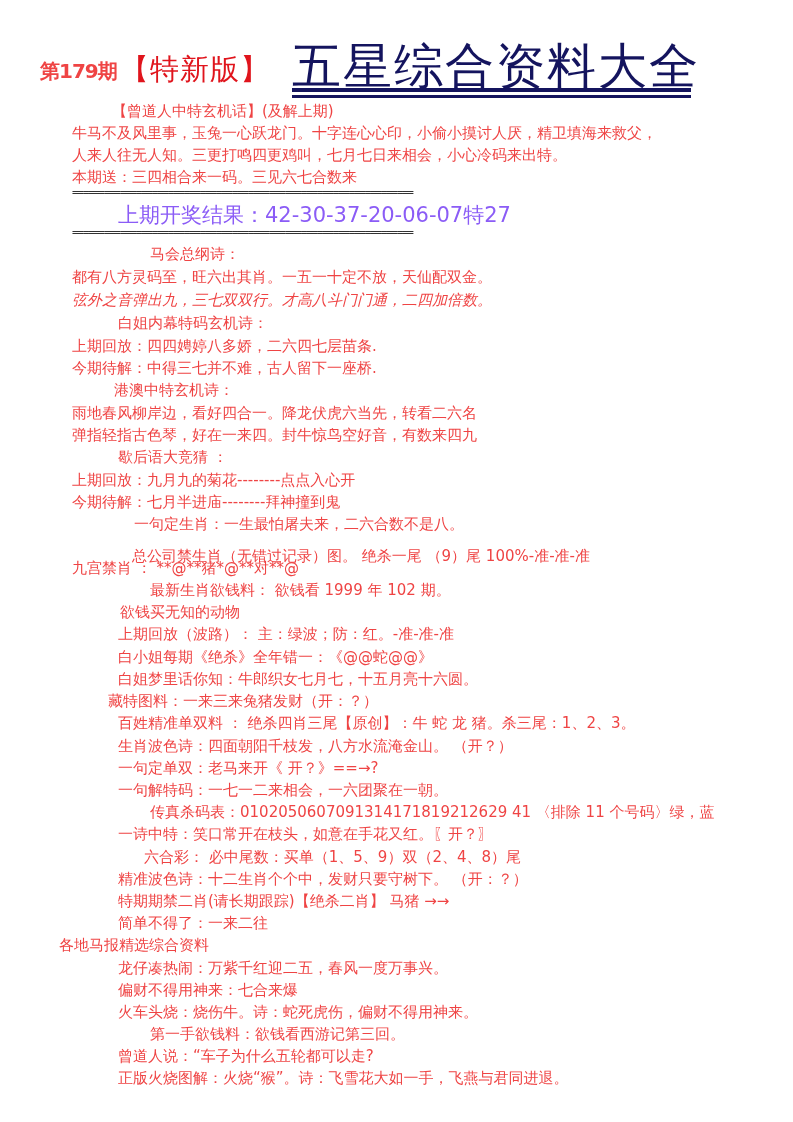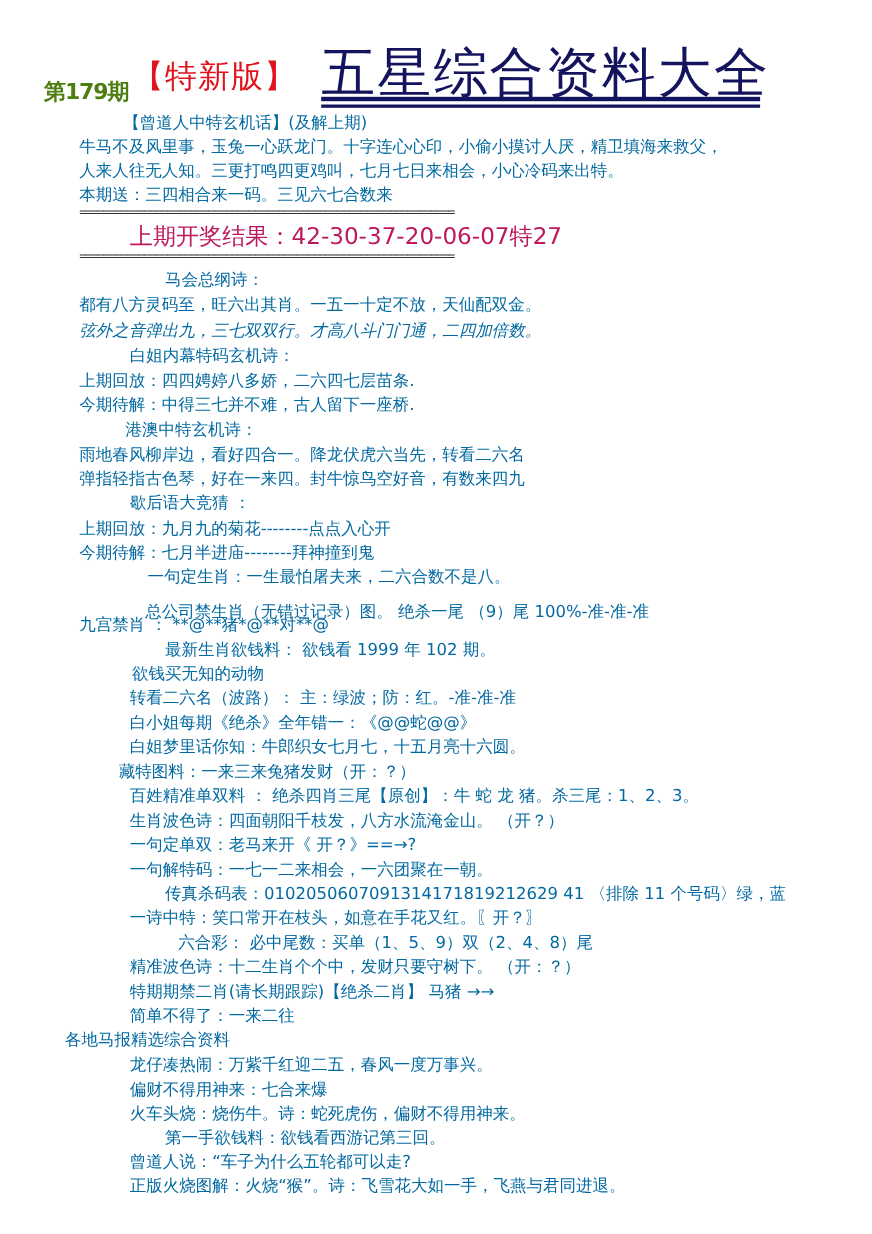--- a/index.html
+++ b/index.html
@@ -1,27 +1,27 @@
 <!DOCTYPE html>
 <html><head>
 <meta charset="utf-8">
 <style>
   html, body { margin: 0; padding: 0; background: #ffffff; }
   body { width: 793px; height: 1122px; position: relative; overflow: hidden;
          font-family: "DejaVu Sans", "Liberation Sans", sans-serif; color: #000; }
   .abs { position: absolute; white-space: nowrap; }
-  .issue { left: 40px; top: 58px; font-size: 20px; font-weight: bold; color: #4d7c0f; letter-spacing: -1px; margin-top: 12px; }
+  .issue { left: 40px; top: 58px; font-size: 20px; font-weight: bold; color: #ef4444; letter-spacing: -1px; }
   .edition { left: 120px; top: 50px; font-size: 29px; color: #e0141c; font-family: "DejaVu Serif", "Liberation Serif", serif; letter-spacing: 1px; }
   .title { left: 292px; top: 34px; font-size: 49px; color: #14145e; font-family: "DejaVu Serif", "Liberation Serif", serif; letter-spacing: 2px; }
   .rule1 { left: 292px; top: 88px; width: 399px; height: 4px; background: #14145e; }
   .rule2 { left: 292px; top: 95px; width: 399px; height: 3px; background: #14145e; }
-  .line { font-size: 15px; line-height: 22px; height: 22px; color: #0369a1; }
+  .line { font-size: 15px; line-height: 22px; height: 22px; color: #ef4444; }
   .eq { left: 72px; width: 574px; height: 7px; overflow: hidden; font-family: "DejaVu Sans Mono", "Liberation Mono", monospace;
         font-size: 11px; line-height: 6px; letter-spacing: -1.3px; color: #333; }
-  .result { left: 118px; top: 201px; font-size: 21px; color: #be185d; }
+  .result { left: 118px; top: 201px; font-size: 21px; color: #8b5cf6; }
 </style>
 </head>
 <body>
 
 <div class="abs issue">第179期</div>
 <div class="abs edition">【特新版】</div>
 <div class="abs title">五星综合资料大全</div>
 <div class="abs rule1"></div>
 <div class="abs rule2"></div>
 
@@ -47,31 +47,31 @@
     <div class="abs line" style="left: 72px; top: 402px;">雨地春风柳岸边，看好四合一。降龙伏虎六当先，转看二六名</div>
     <div class="abs line" style="left: 72px; top: 424px;">弹指轻指古色琴，好在一来四。封牛惊鸟空好音，有数来四九</div>
     <div class="abs line" style="left: 118px; top: 446px;">歇后语大竞猜 ：</div>
     <div class="abs line" style="left: 72px; top: 469px;">上期回放：九月九的菊花--------点点入心开</div>
     <div class="abs line" style="left: 72px; top: 491px;">今期待解：七月半进庙--------拜神撞到鬼</div>
     <div class="abs line" style="left: 134px; top: 513px;">一句定生肖：一生最怕屠夫来，二六合数不是八。</div>
     <div class="abs line" style="left: 132px; top: 545px;">总公司禁生肖（无错过记录）图。 绝杀一尾 （9）尾 100%-准-准-准</div>
     <div class="abs line" style="left: 72px; top: 557px;">九宫禁肖 ：              **@**猪*@**对**@</div>
     <div class="abs line" style="left: 150px; top: 579px;">最新生肖欲钱料：              欲钱看 1999 年 102 期。</div>
     <div class="abs line" style="left: 120px; top: 601px;">欲钱买无知的动物</div>
-    <div class="abs line" style="left: 118px; top: 623px;">转看二六名（波路）： 主：绿波；防：红。-准-准-准</div>
+    <div class="abs line" style="left: 118px; top: 623px;">上期回放（波路）： 主：绿波；防：红。-准-准-准</div>
     <div class="abs line" style="left: 118px; top: 646px;">白小姐每期《绝杀》全年错一：《@@蛇@@》</div>
     <div class="abs line" style="left: 118px; top: 668px;">白姐梦里话你知：牛郎织女七月七，十五月亮十六圆。</div>
     <div class="abs line" style="left: 108px; top: 690px;">藏特图料：一来三来兔猪发财（开：？）</div>
     <div class="abs line" style="left: 118px; top: 712px;">百姓精准单双料 ：      绝杀四肖三尾【原创】：牛 蛇 龙 猪。杀三尾：1、2、3。</div>
     <div class="abs line" style="left: 118px; top: 735px;">生肖波色诗：四面朝阳千枝发，八方水流淹金山。 （开？）</div>
     <div class="abs line" style="left: 118px; top: 757px;">一句定单双：老马来开《 开？》==→?</div>
     <div class="abs line" style="left: 118px; top: 779px;">一句解特码：一七一二来相会，一六团聚在一朝。</div>
     <div class="abs line" style="left: 150px; top: 801px;">传真杀码表：0102050607091314171819212629 41 〈排除 11 个号码〉绿，蓝</div>
     <div class="abs line" style="left: 118px; top: 823px;">一诗中特：笑口常开在枝头，如意在手花又红。〖开？〗</div>
-    <div class="abs line" style="left: 162px; top: 846px;">六合彩： 必中尾数：买单（1、5、9）双（2、4、8）尾</div>
+    <div class="abs line" style="left: 144px; top: 846px;">六合彩： 必中尾数：买单（1、5、9）双（2、4、8）尾</div>
     <div class="abs line" style="left: 118px; top: 868px;">精准波色诗：十二生肖个个中，发财只要守树下。       （开：？）</div>
     <div class="abs line" style="left: 118px; top: 890px;">特期期禁二肖(请长期跟踪)【绝杀二肖】 马猪 →→</div>
     <div class="abs line" style="left: 118px; top: 912px;">简单不得了：一来二往</div>
     <div class="abs line" style="left: 59px; top: 934px;">各地马报精选综合资料</div>
     <div class="abs line" style="left: 118px; top: 957px;">龙仔凑热闹：万紫千红迎二五，春风一度万事兴。</div>
     <div class="abs line" style="left: 118px; top: 979px;">偏财不得用神来：七合来爆</div>
     <div class="abs line" style="left: 118px; top: 1001px;">火车头烧：烧伤牛。诗：蛇死虎伤，偏财不得用神来。</div>
     <div class="abs line" style="left: 150px; top: 1023px;">第一手欲钱料：欲钱看西游记第三回。</div>
     <div class="abs line" style="left: 118px; top: 1045px;">曾道人说：“车子为什么五轮都可以走?</div>
     <div class="abs line" style="left: 118px; top: 1067px;">正版火烧图解：火烧“猴”。诗：飞雪花大如一手，飞燕与君同进退。</div>

